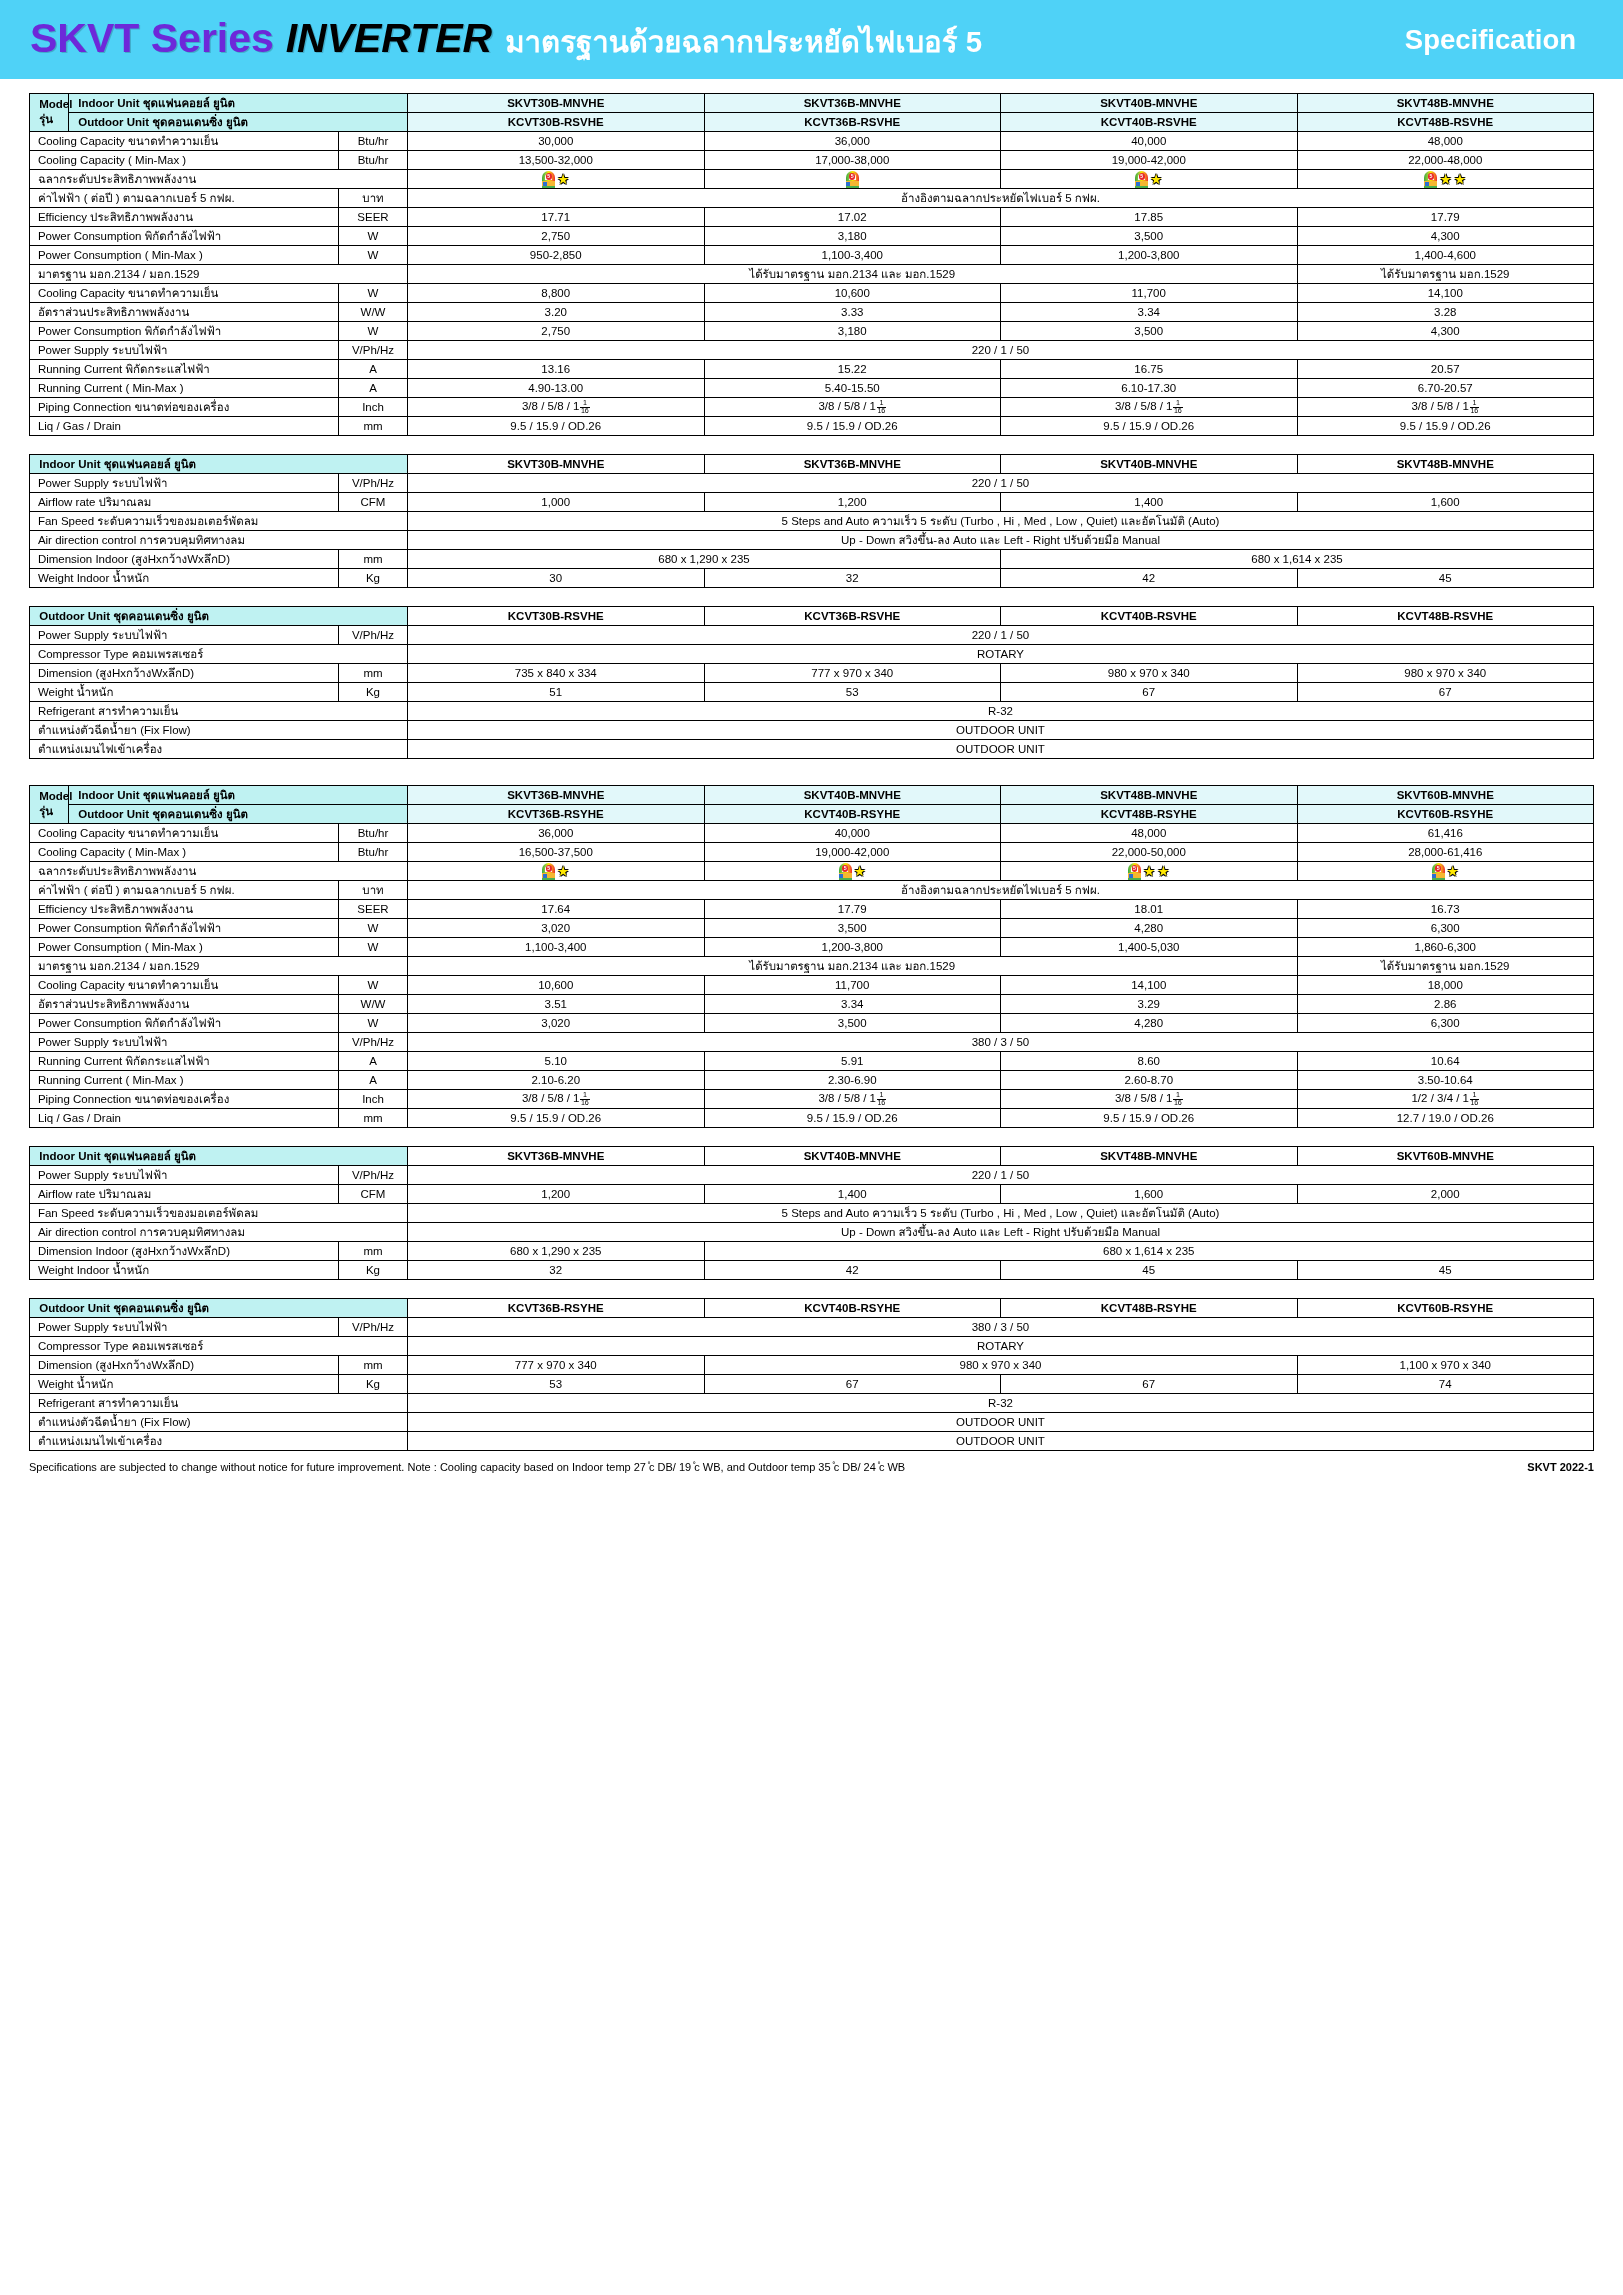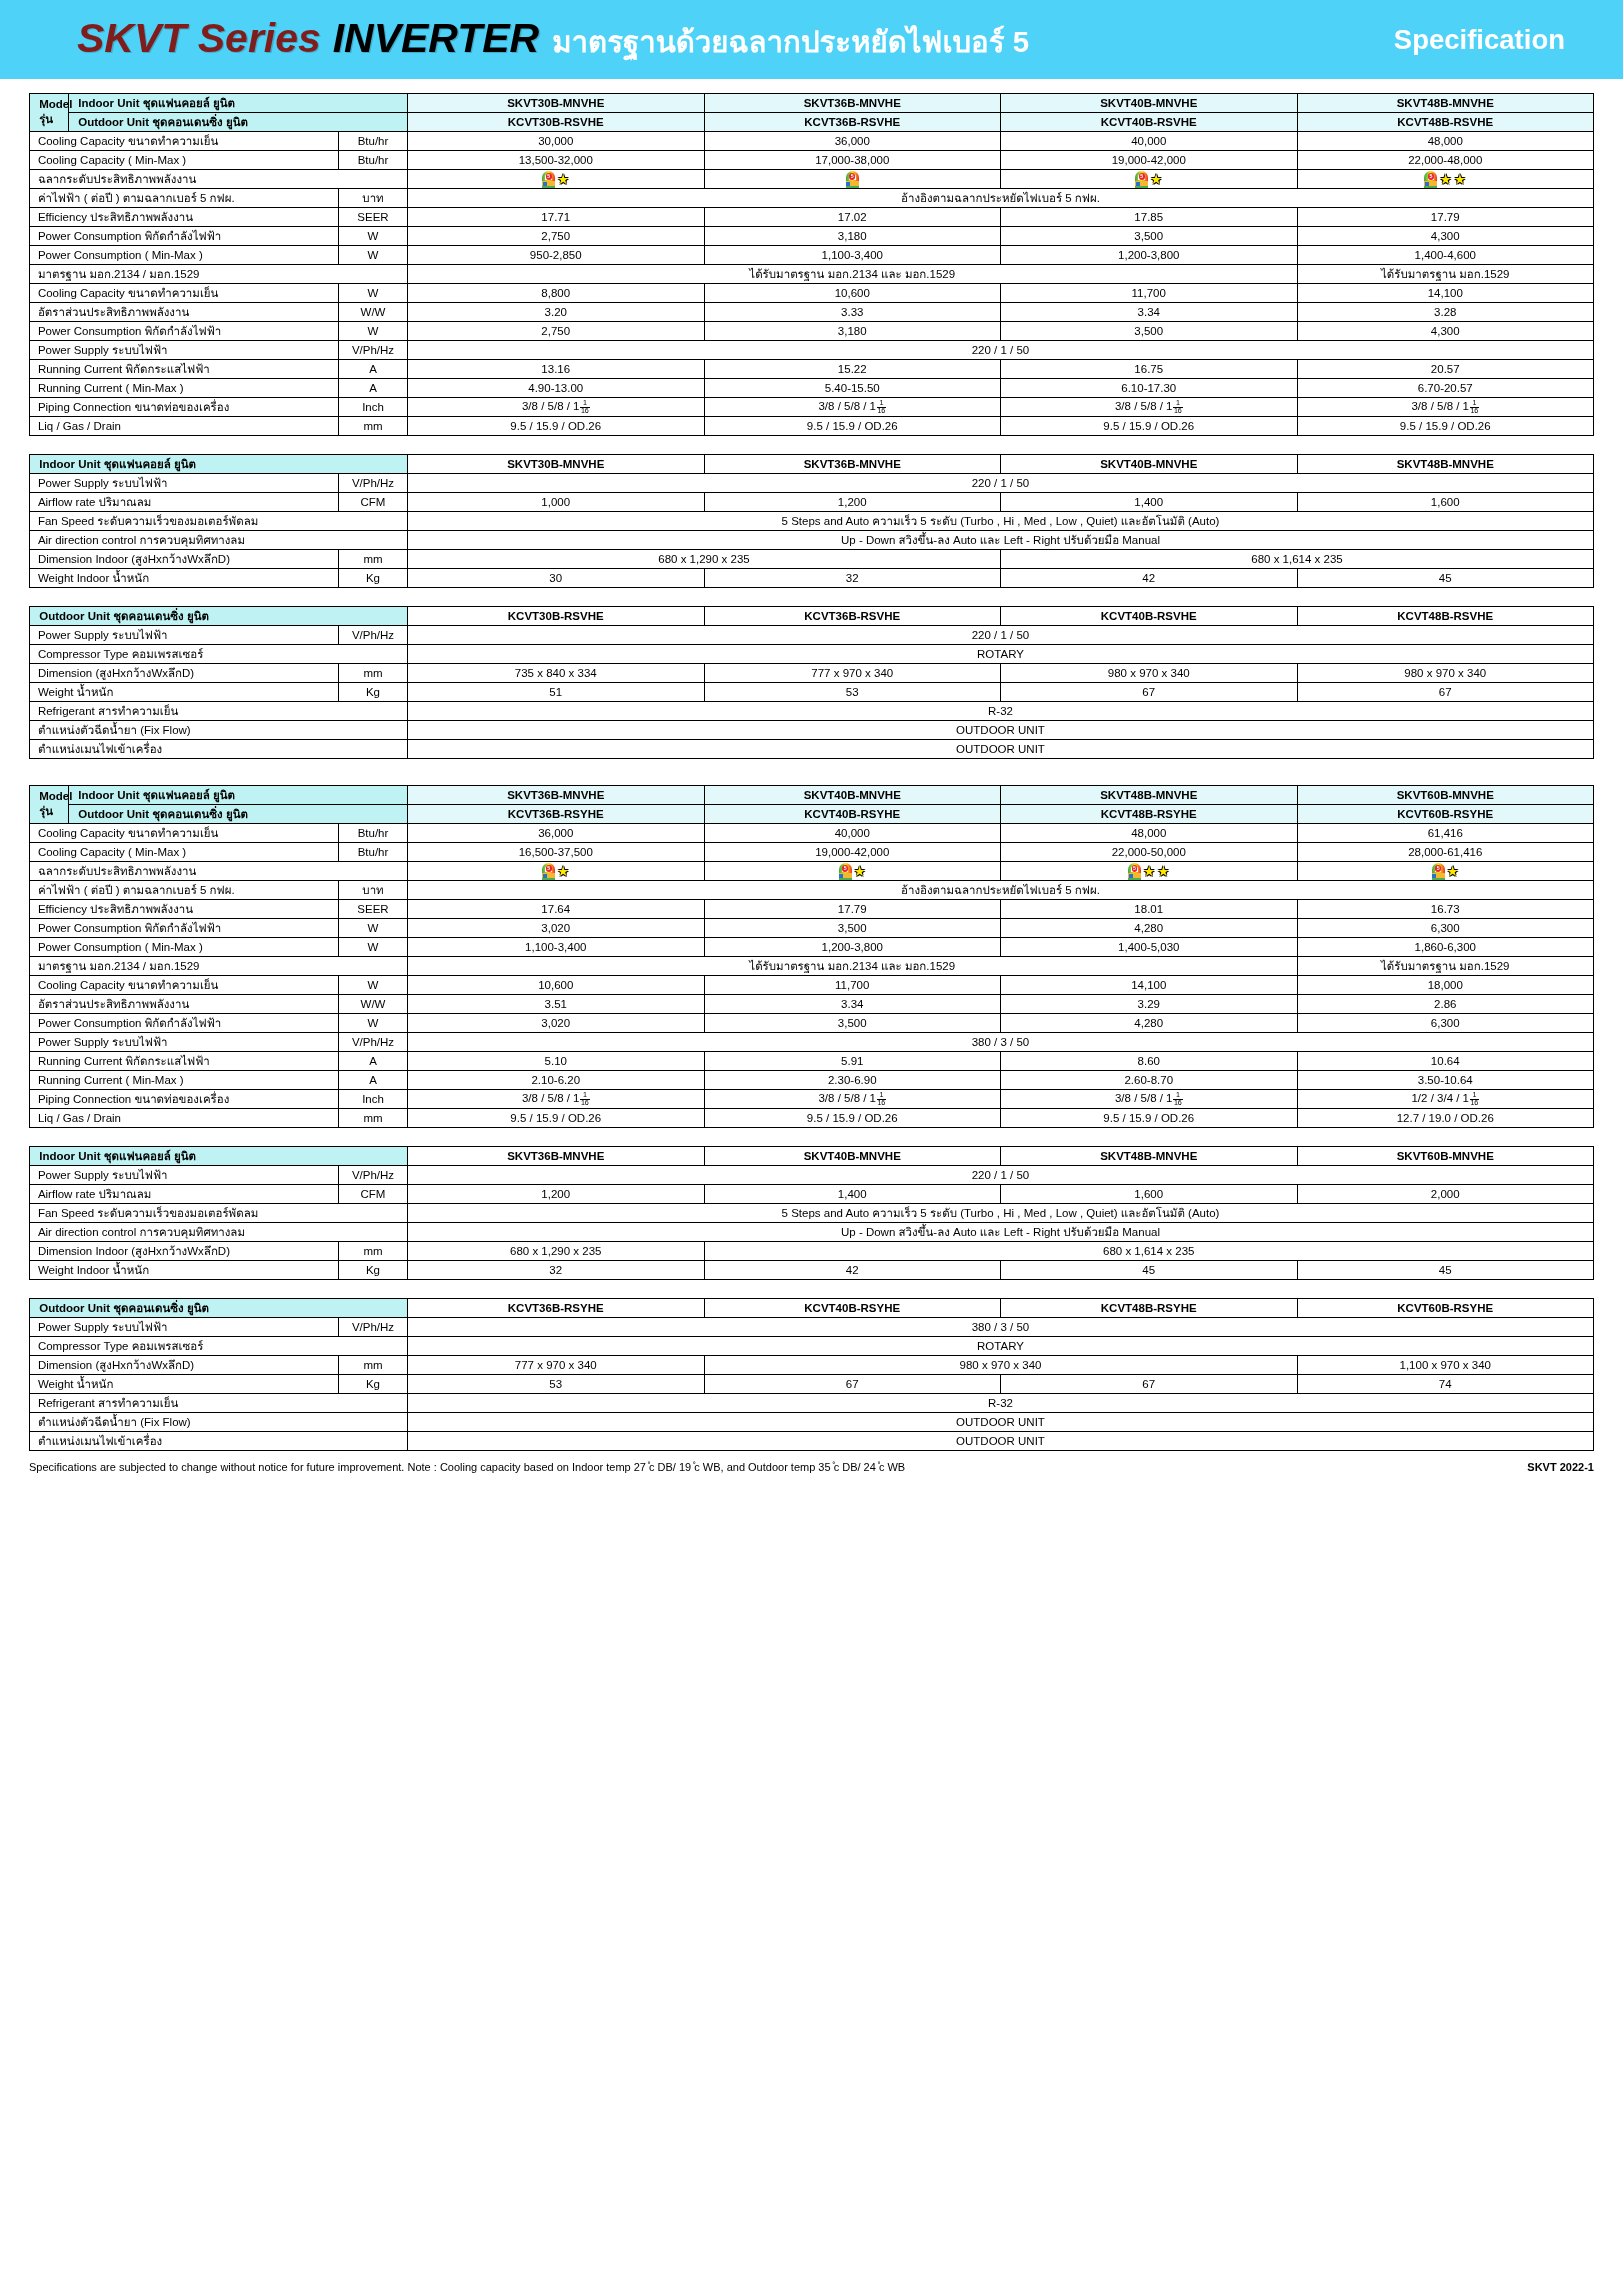--- a/index.html
+++ b/index.html
@@ -17,36 +17,35 @@
   .banner {
     height: 79px;
     background: #4FD2F7;
     display: flex;
     align-items: center;
     padding: 0 30px;
     position: relative;
   }
   .banner-title { display:flex; align-items:baseline; white-space:nowrap; }
   .bt-skvt {
-    font-size: 41px; font-weight: bold; font-style: italic;
-    color: #7f1d1d; letter-spacing: 0px;
+    font-size: 41px; font-weight: bold; 
+    color: #6d28d9; letter-spacing: 0px;
     text-shadow: 1.3px 1.3px 0 rgba(0,0,0,0.18);
-    margin-left: 47px;
   }
   .bt-inverter {
     font-size: 41px; font-weight: bold; font-style: italic;
     color: #000000; margin-left: 11.8px;
     text-shadow: 1.3px 1.3px 0 rgba(0,0,0,0.18);
   }
   .bt-thai {
     font-size: 29.4px; font-weight: bold; color: #ffffff;
     margin-left: 13px;
   }
   .banner-spec {
-    position: absolute; right: 58px; top: 50%; transform: translateY(-50%);
+    position: absolute; right: 47px; top: 50%; transform: translateY(-50%);
     font-size: 27.5px; font-weight: bold; color: #ffffff;
   }
 
   
   .sheet { padding: 14.4px 29px 0 29px; }
 
   table.spec {
     width: 100%;
     border-collapse: collapse;
     table-layout: fixed;

